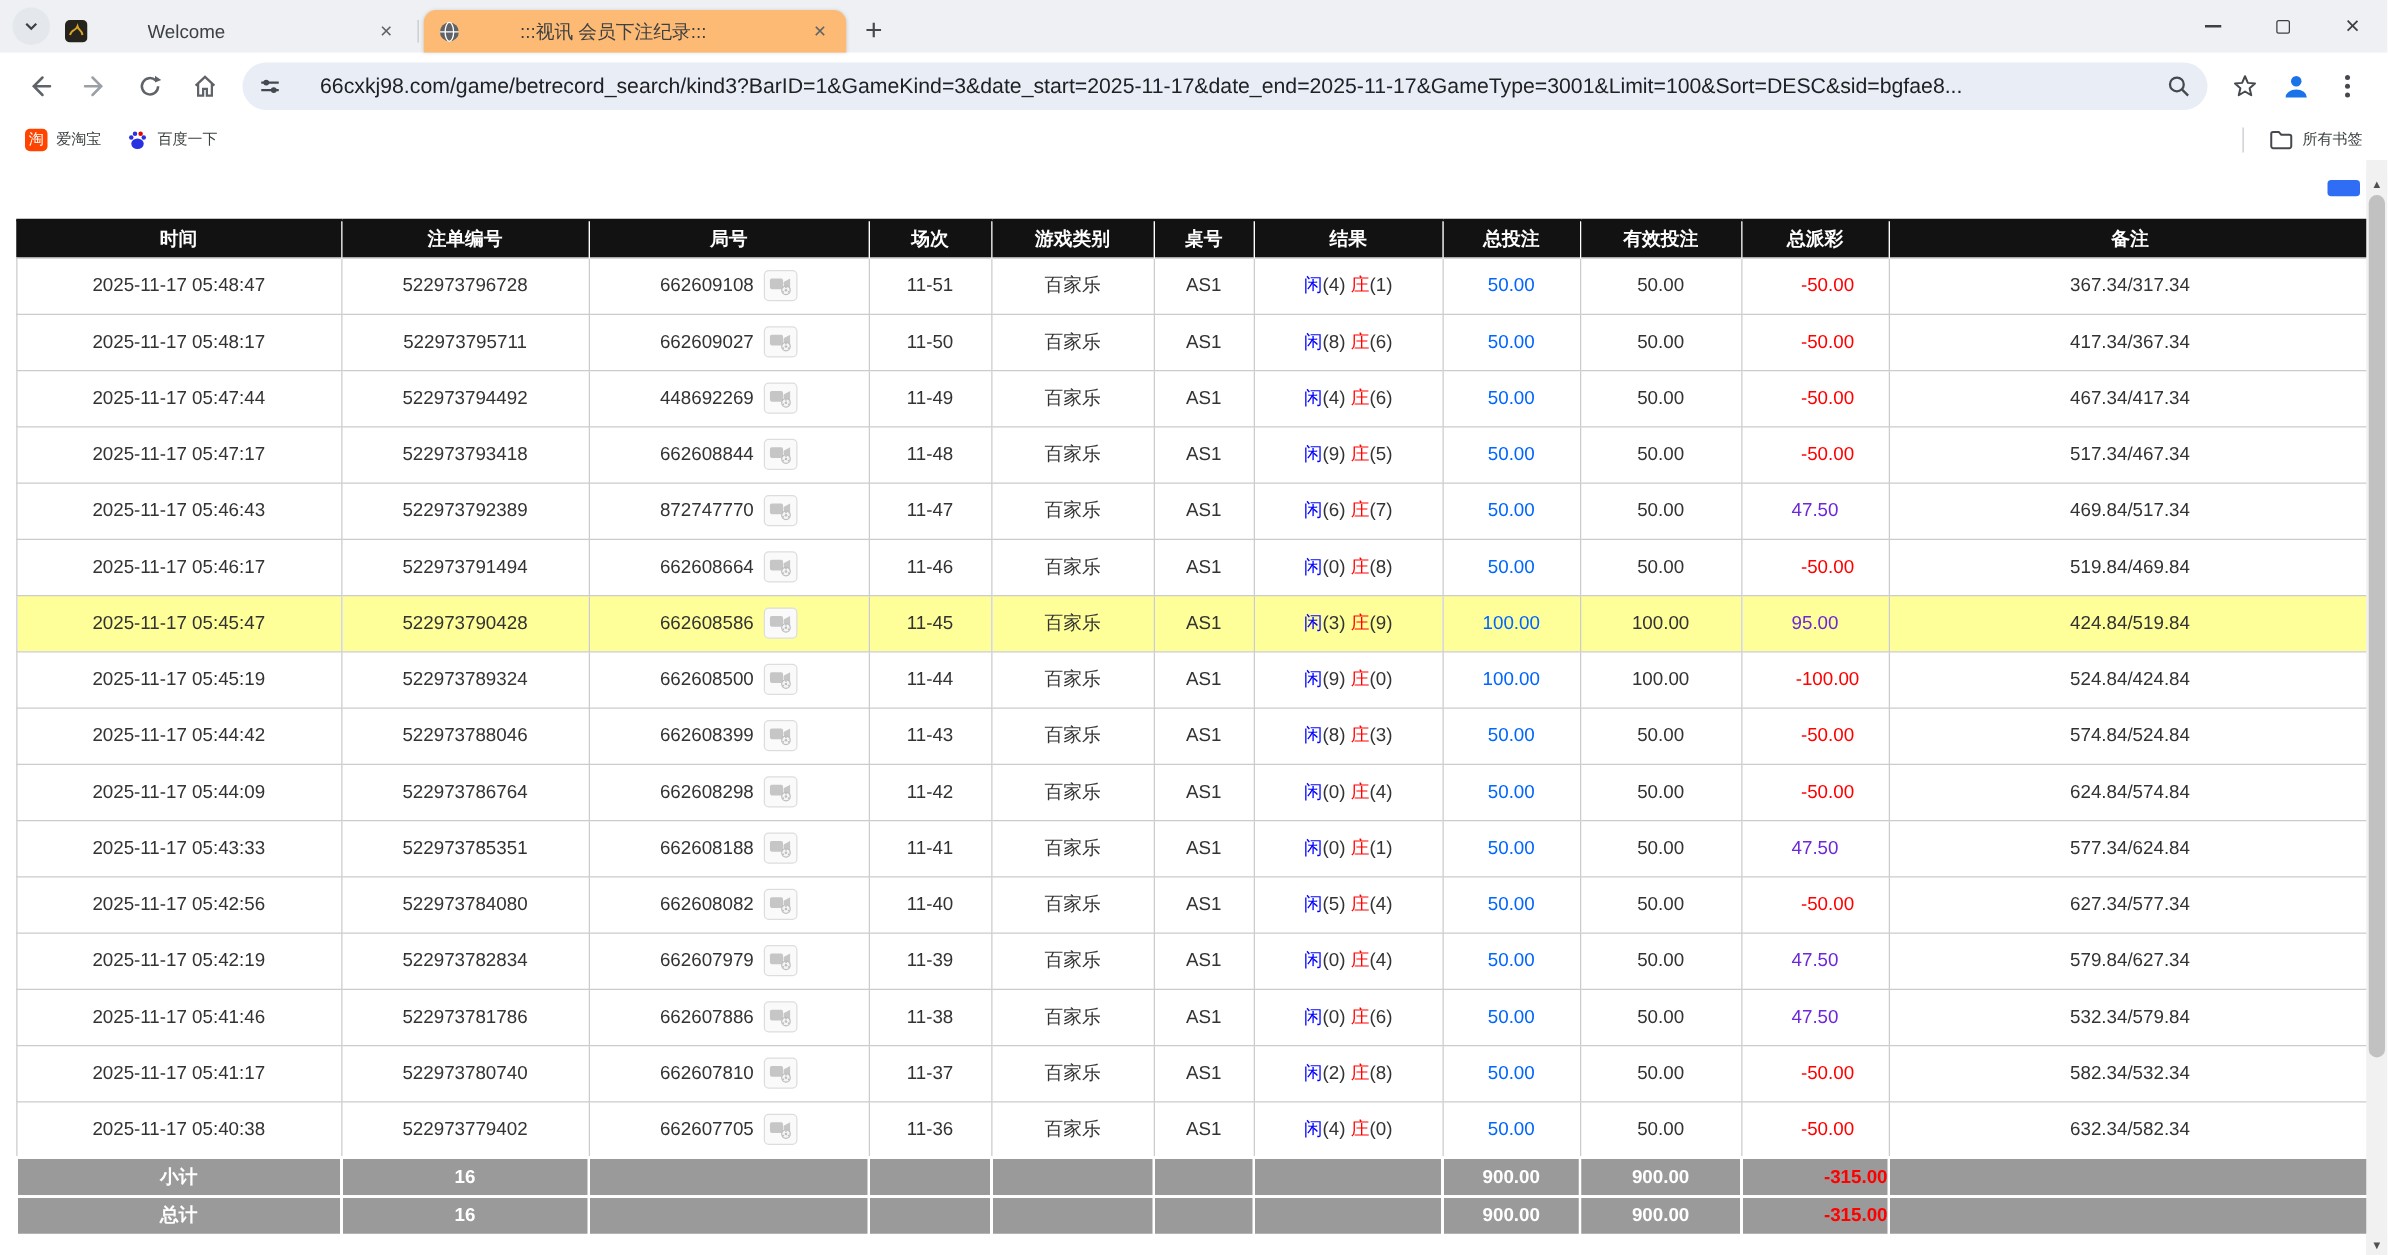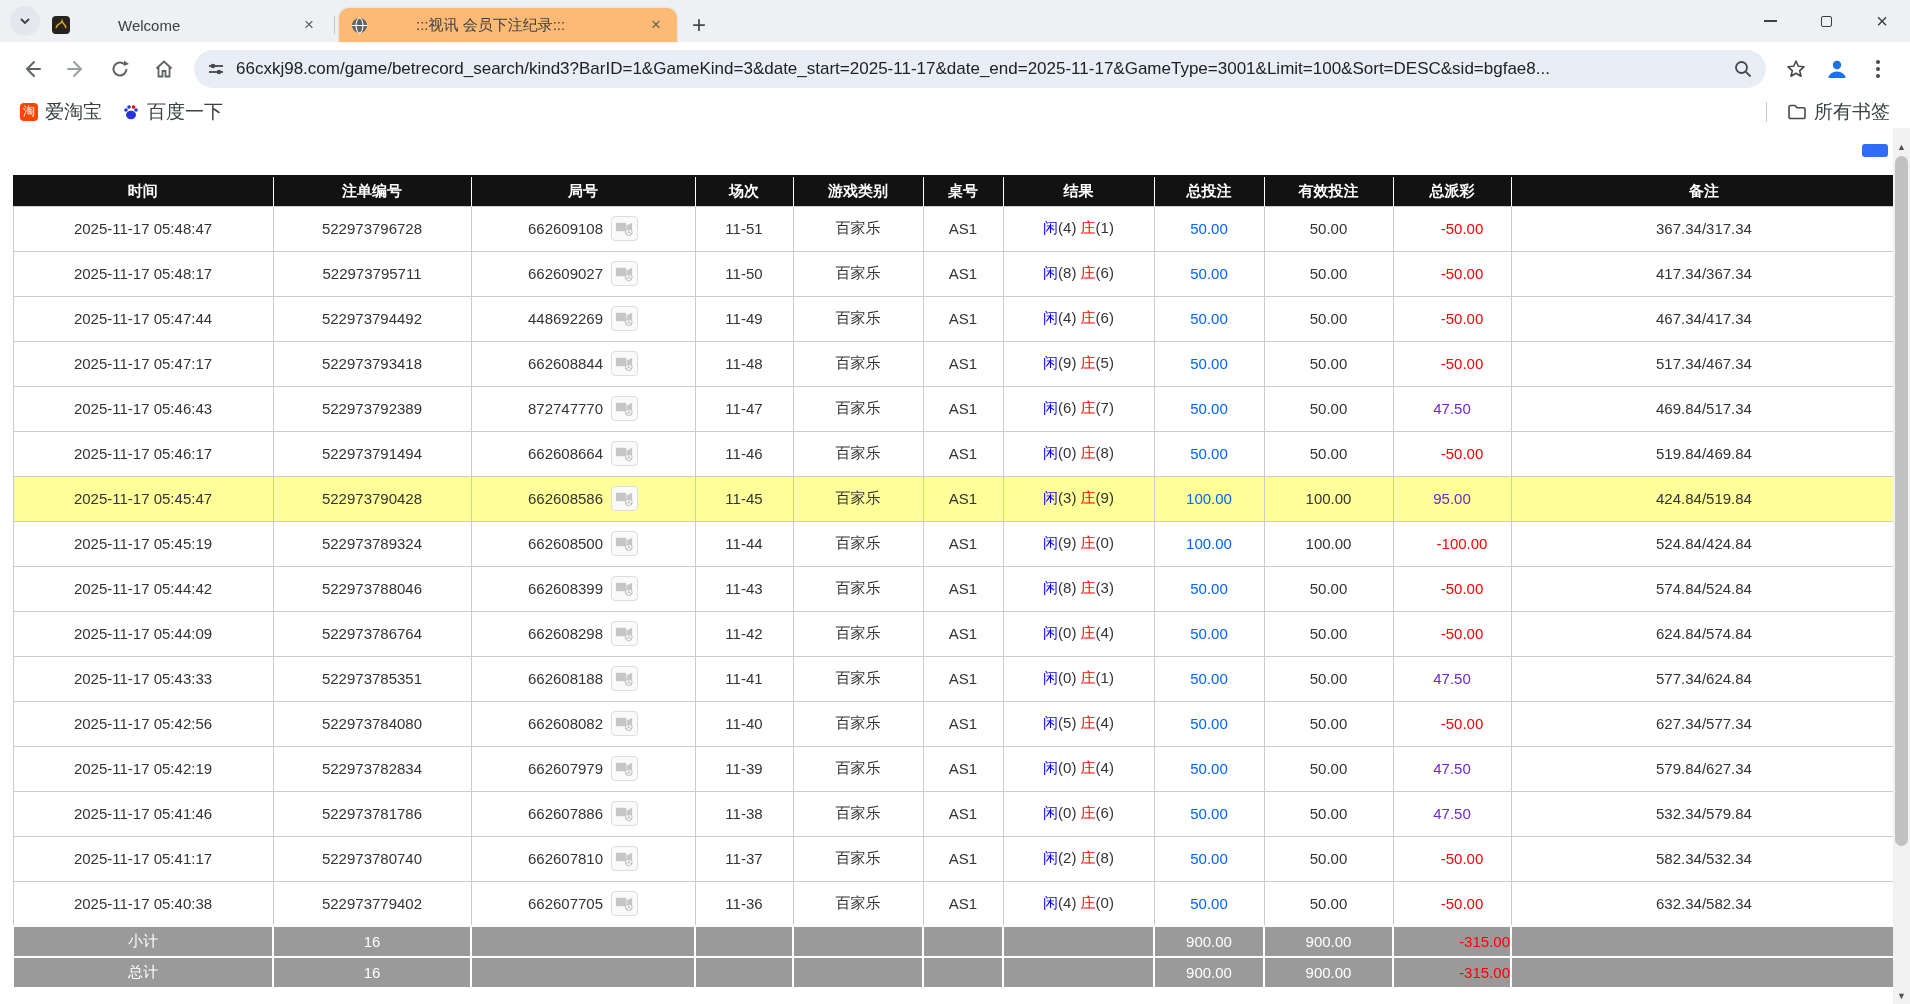--- a/index.html
+++ b/index.html
@@ -22,29 +22,29 @@
   .win-controls { position:absolute; right:0; top:0; height:42px; display:flex; }
   .win-btn { width:56px; height:42px; border:none; background:transparent; display:flex; align-items:center; justify-content:center; cursor:pointer; }
   .ic-min { width:13px; height:2px; background:#3c4043; }
   .ic-max { width:11px; height:11px; border:1.5px solid #3c4043; border-radius:2px; }
   .ic-close { font-size:20px; color:#3c4043; line-height:1; }
 
   .toolbar { height:53px; background:#fff; display:flex; align-items:center; padding:0 10px; }
   .nav-btn { width:38px; height:38px; border:none; background:transparent; border-radius:50%; margin:0 3px;
     display:flex; align-items:center; justify-content:center; cursor:pointer; }
   .omnibox { flex:1; height:38px; background:#e9edf6; border-radius:19px; margin:0 8px; display:flex; align-items:center;
-    padding:0 12px; min-width:0; }
+    padding:0 12px; min-width:0;gap:20px; }
   .url-text { font-size:17px; color:#202124; white-space:nowrap; overflow:hidden; flex:1; margin:0 10px; }
   .toolbar svg, .tabstrip svg, .bookmarks svg { display:block; }
   .avatar-btn { width:38px; height:38px; border:none; background:transparent; border-radius:50%;
     display:flex; align-items:center; justify-content:center; cursor:pointer; }
 
   .bookmarks { height:33px; background:#fff; display:flex; align-items:center; padding:0 10px; }
   .bm-item { display:flex; align-items:center; gap:7px; padding:3px 10px; border-radius:14px; cursor:pointer; }
-  .bm-label { font-size:19px; color:#3c4043; }
+  .bm-label { font-size:12px; color:#3c4043; }
   .bm-spacer { flex:1; }
   .bm-divider { width:1px; height:20px; background:#c3c7cc; margin:0 10px; }
   .tb-ico { width:18px; height:18px; background:#ff4400; border-radius:4px; color:#fff; font-size:12px;
     display:flex; align-items:center; justify-content:center; }
 
   
   .page { position:relative; height:876px; background:#fff; }
   .blue-widget { position:absolute; left:1862px; top:16px; width:26px; height:13px; background:#2f6ef4; border-radius:3px; }
 
   .scrollbar { position:absolute; right:0; top:0; width:17px; height:876px; background:#f1f1f1; }
@@ -63,21 +63,21 @@
   tr.hl td { background:#ffff99; }
   td .rp { color:#0000ff; }
   td .rb { color:#ff0000; }
   td .rn { color:#333; }
   td.blue { color:#0066ff; }
   td.neg { color:#ff0000;padding-left:20px; }
   td.pos { color:#6d28d9; }
   .vid-btn { display:inline-block; vertical-align:middle; width:27px; height:25px; background:#fafafa; border:1px solid #ddd;
     border-radius:4px; margin-left:8px; cursor:pointer; padding:1px 0 0 0; }
   .round-num { vertical-align:middle; }
-  tr.foot td { background:#9a9a9a; color:#fff; font-weight:normal; height:31px; border:2px solid #fff; }
+  tr.foot td { background:#9a9a9a; color:#fff; font-weight:bold; height:31px; border:2px solid #fff; }
   tr.foot td.fneg { color:#ff0000;text-align:right; }
 </style>
 </head>
 <body>
 
 <div class="tabstrip">
   <button class="tab-search">
     <span>
       <svg width="14" height="14" viewBox="0 0 14 14">
           <polyline points="3,5 7,9 11,5" fill="none" stroke="#3c4043" stroke-width="1.8"></polyline>

